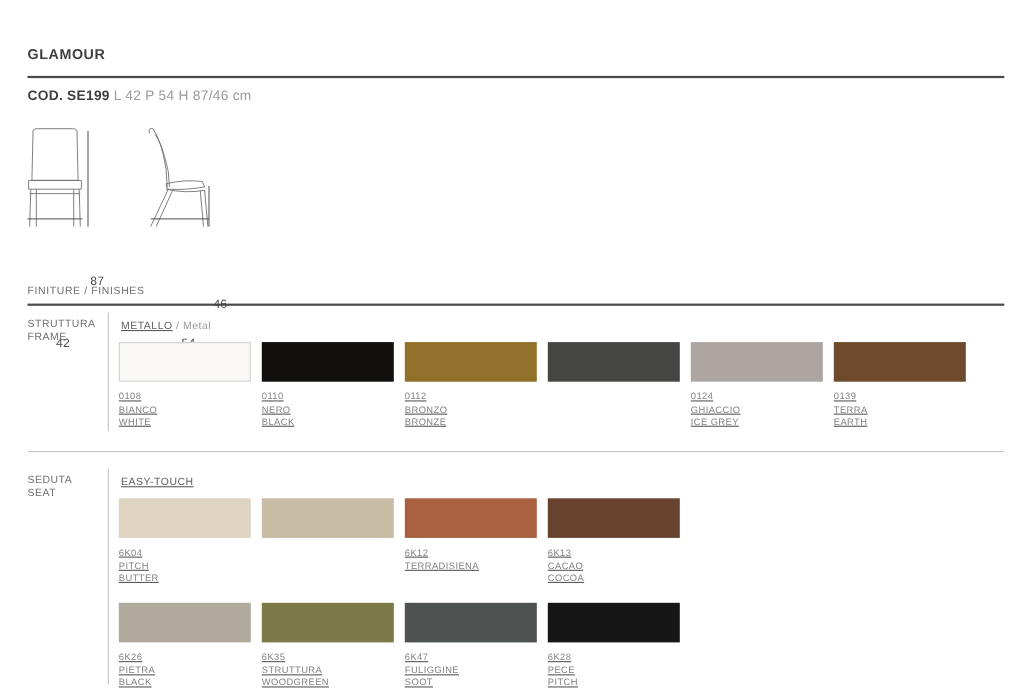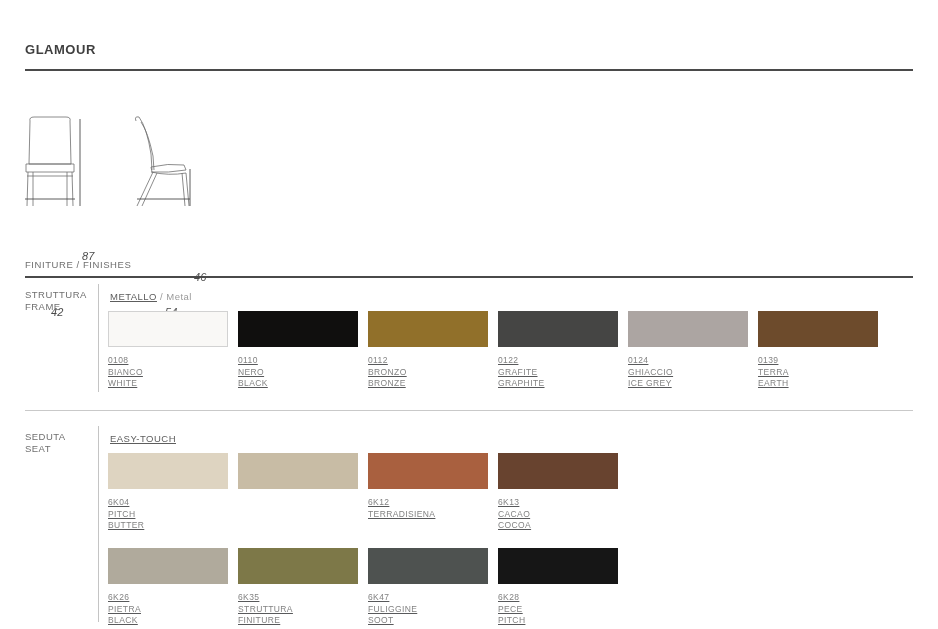--- a/index.html
+++ b/index.html
@@ -36,21 +36,21 @@
   .cod-line b{color:#3f3f3f;font-weight:bold;}
 
   .finiture-label{
     position:absolute;left:25px;top:243px;
     font-size:9.5px;letter-spacing:.06em;color:#6f6f6f;
   }
 
   
   .drawing{position:absolute;left:18px;top:98px;width:230px;height:110px;}
   .dim-text{
-    position:absolute;font-size:11px;color:#4b4b4b;letter-spacing:.02em;font-style:italic;
+    position:absolute;font-size:11px;color:#4b4b4b;letter-spacing:.02em;
   }
   .dim-87{left:64px;top:136px;}
   .dim-46{left:176px;top:157px;}
   .dim-42{left:33px;top:192px;}
   .dim-54{left:147px;top:192px;}
 
   
   .section{position:absolute;left:0;width:938px;}
   .sec-frame{top:273px;}
   .sec-seat{top:415px;}
@@ -94,20 +94,24 @@
   .swatch-code .ln{display:block;white-space:nowrap;}
 </style>
 </head>
 <body>
 
 <div class="page">
 
   <div class="product-title">GLAMOUR</div>
   <div class="rule-heavy rule-1"></div>
 
+  <div class="cod-line">
+    <b>COD. SE199</b>
+    <span>L 42 P 54 H 87/46 cm</span>
+  </div>
 
   <div class="drawing">
     <svg width="230" height="110" viewBox="0 0 230 110">
       <g fill="none" stroke="#6e6e6e" stroke-width="0.8">
 
         <path d="M12,7 Q11,3 16,3 L48,3 Q53,3 52,7 L53,50 L11,50 Z"></path>
 
         <path d="M8,50 L56,50 L56,58 L8,58 Z"></path>
 
         <path d="M10,58 L9,92"></path>
@@ -190,25 +194,20 @@
       <div class="swatch-cell" style="left:260px">
         <span class="swatch" style="background-color:#91702a;"></span>
         <div class="swatch-code">
           <span class="ln">0112</span>
           <span class="ln">BRONZO</span>
           <span class="ln">BRONZE</span>
         </div>
       </div>
       <div class="swatch-cell" style="left:390px">
         <span class="swatch" style="background-color:#454544;"></span>
-        <div class="swatch-code">
-          <span class="ln">0122</span>
-          <span class="ln">GRAFITE</span>
-          <span class="ln">GRAPHITE</span>
-        </div>
       </div>
       <div class="swatch-cell" style="left:520px">
         <span class="swatch" style="background-color:#aca5a2;"></span>
         <div class="swatch-code">
           <span class="ln">0124</span>
           <span class="ln">GHIACCIO</span>
           <span class="ln">ICE GREY</span>
         </div>
       </div>
       <div class="swatch-cell" style="left:650px">
@@ -273,21 +272,21 @@
           <span class="ln">6K26</span>
           <span class="ln">PIETRA</span>
           <span class="ln">BLACK</span>
         </div>
       </div>
       <div class="swatch-cell" style="left:130px">
         <span class="swatch" style="background-color:#7d7848;"></span>
         <div class="swatch-code">
           <span class="ln">6K35</span>
           <span class="ln">STRUTTURA</span>
-          <span class="ln">FINITURE</span>
+          <span class="ln">WOODGREEN</span>
         </div>
       </div>
       <div class="swatch-cell" style="left:260px">
         <span class="swatch" style="background-color:#4e5250;"></span>
         <div class="swatch-code">
           <span class="ln">6K47</span>
           <span class="ln">FULIGGINE</span>
           <span class="ln">SOOT</span>
         </div>
       </div>

